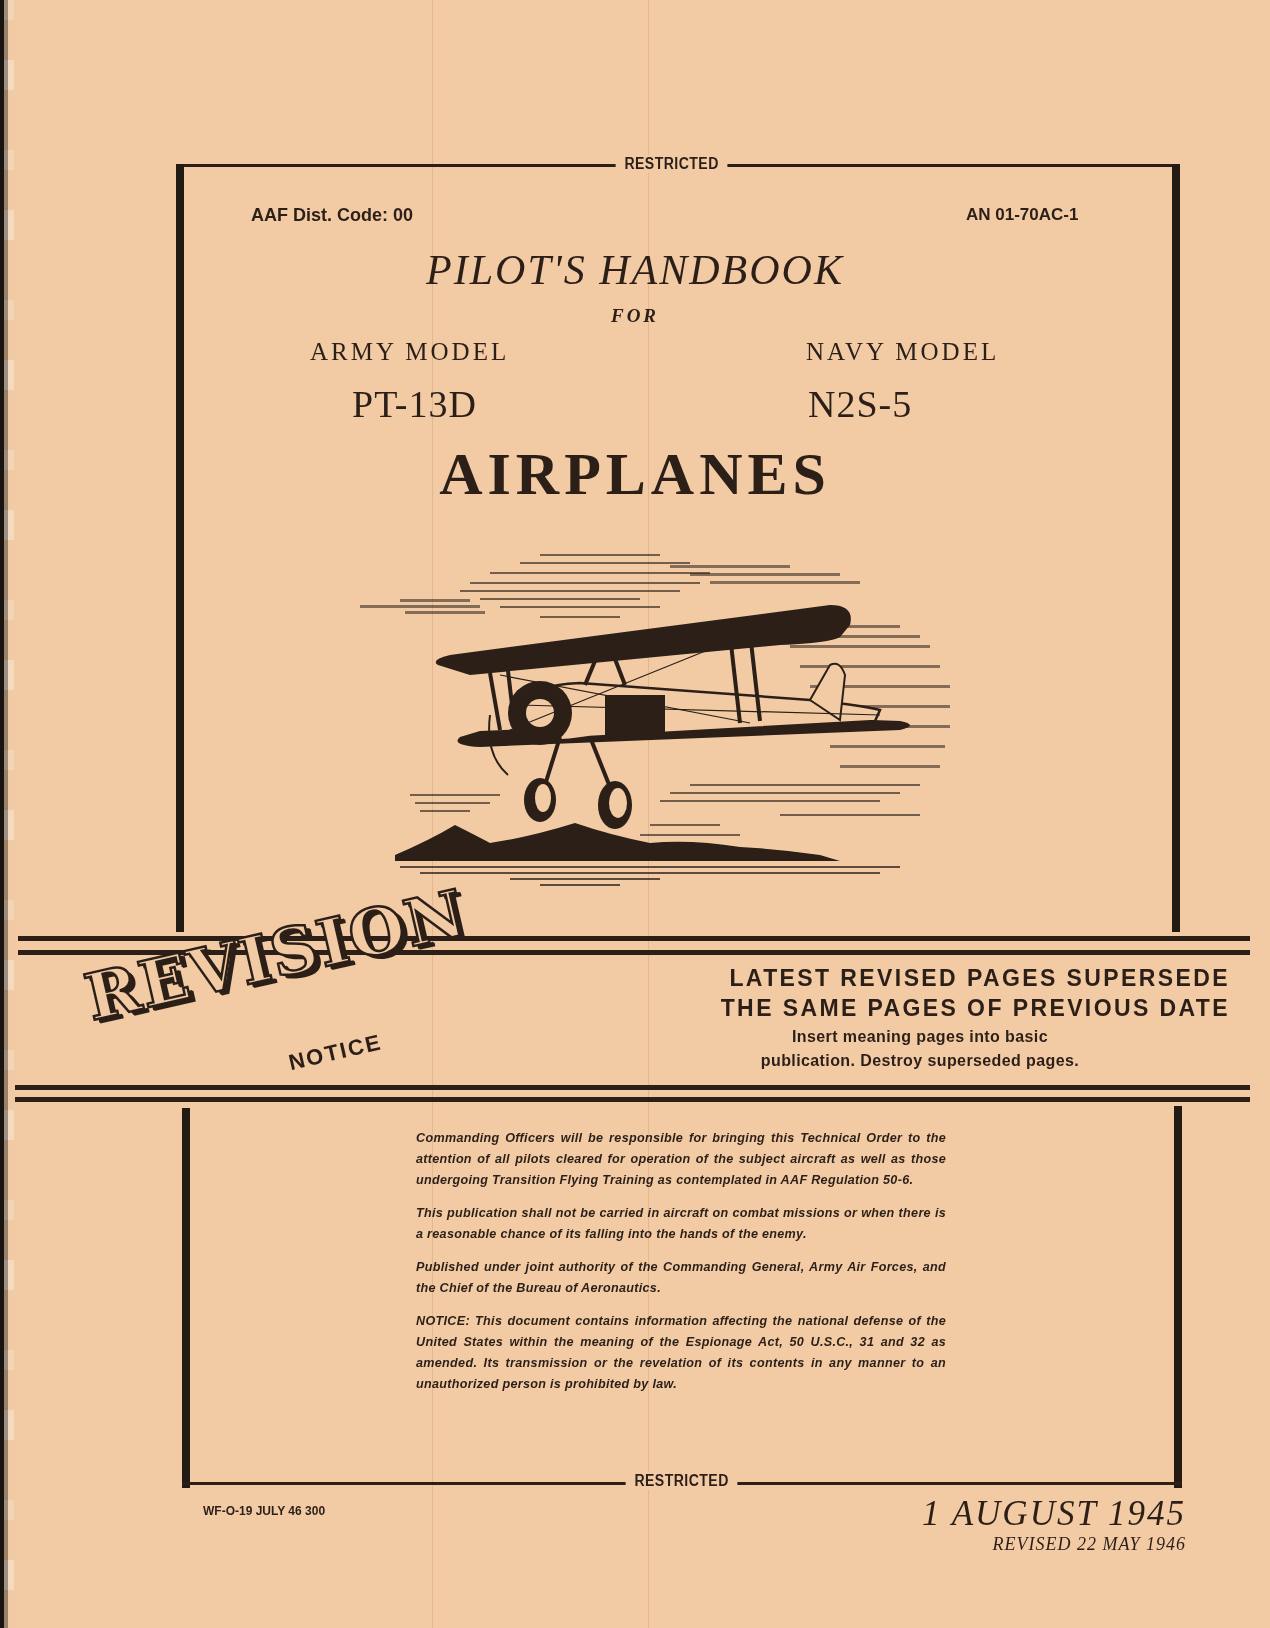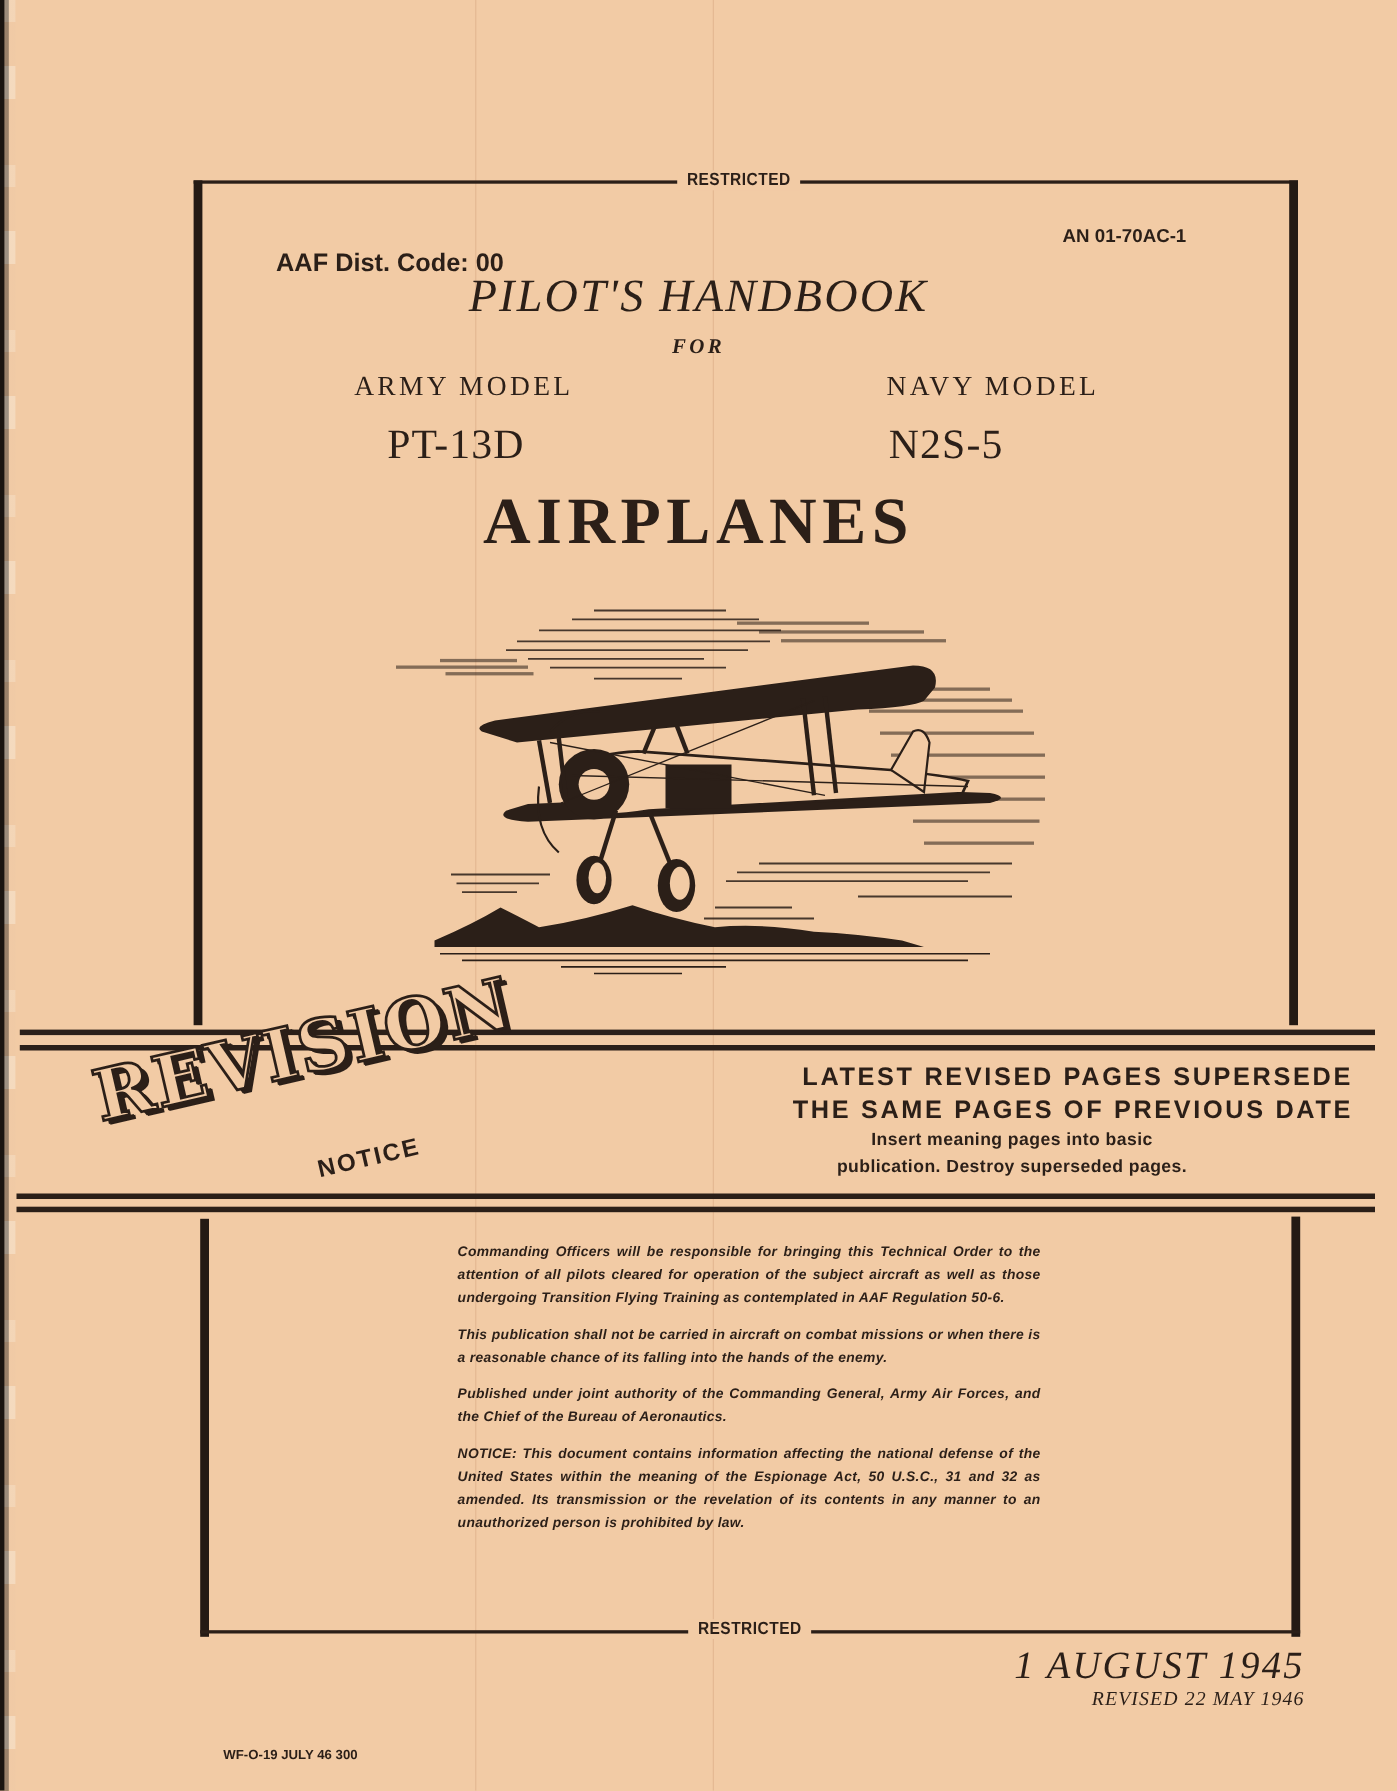--- a/index.html
+++ b/index.html
@@ -24,21 +24,21 @@
     
     .rule { position: absolute; height: 3px; background: #2b1f18; }
     .vbar { position: absolute; width: 8px; background: #241a14; }
     .restricted {
       position: absolute; font-weight: bold; font-size: 16px; letter-spacing: 0.5px;
       background: #f2cba5; padding: 0 10px;
       font-family: "Liberation Sans", sans-serif;
       transform: scaleX(0.88);
     }
 
-    .dist-code { position: absolute; left: 251px; top: 205px; font-weight: bold; font-size: 23px; margin-top: 20px; }
+    .dist-code { position: absolute; left: 251px; top: 205px; font-weight: bold; font-size: 18px; }
     .an-number { position: absolute; left: 966px; top: 205px; font-weight: bold; font-size: 17px; }
 
     .serif { font-family: "Liberation Serif", serif; }
     .title {
       position: absolute; left: 0; width: 1270px; top: 246px; text-align: center;
       font-style: italic; font-size: 42px; letter-spacing: 2px;
     }
     .for-label {
       position: absolute; left: 0; width: 1270px; top: 305px; text-align: center;
       font-style: italic; font-size: 19px; letter-spacing: 3px; font-weight: bold;
@@ -76,21 +76,21 @@
       font-weight: bold; font-size: 16px; line-height: 24px; letter-spacing: 0.4px;
     }
 
     .notices {
       position: absolute; left: 416px; width: 530px; top: 1128px;
       font-style: italic; font-weight: bold; font-size: 12.6px; line-height: 21px;
       text-align: justify; letter-spacing: 0.3px;
     }
     .notices p { margin-bottom: 12px; }
 
-    .print-code { position: absolute; left: 203px; top: 1588px; font-weight: bold; font-size: 12px; }
+    .print-code { position: absolute; left: 203px; top: 1504px; font-weight: bold; font-size: 12px; }
     .issue-date {
       position: absolute; left: 870px; width: 316px; top: 1494px; text-align: right;
       font-style: italic; font-size: 35px; letter-spacing: 2px;
     }
     .revised-date {
       position: absolute; left: 870px; width: 316px; top: 1534px; text-align: right;
       font-style: italic; font-size: 18px; letter-spacing: 1px;
     }
   </style>
 </head>
@@ -103,21 +103,21 @@
 <div class="rule" style="left:176px; top:164px; width:1004px;"></div>
 <div class="restricted" style="left:608px; top:155px;">RESTRICTED</div>
 <div class="vbar" style="left:176px; top:164px; height:768px;"></div>
 <div class="vbar" style="left:1172px; top:164px; height:768px;"></div>
 
 <div class="dist-code">AAF Dist. Code: 00</div>
 <div class="an-number">AN 01-70AC-1</div>
 
 <div class="title serif">PILOT'S HANDBOOK</div>
 <div class="for-label serif">FOR</div>
-<div class="model-label serif" style="left:322px;">ARMY MODEL</div>
+<div class="model-label serif" style="left:310px;">ARMY MODEL</div>
 <div class="model-label serif" style="left:806px;">NAVY MODEL</div>
 <div class="model-code serif" style="left:352px;">PT-13D</div>
 <div class="model-code serif" style="left:808px;">N2S-5</div>
 <div class="airplanes serif">AIRPLANES</div>
 
 <svg class="illustration" viewBox="0 0 600 380">
   <g stroke="#2b1f18" stroke-width="1.6" opacity="0.85">
     <line x1="180" y1="30" x2="300" y2="30"></line>
       <line x1="160" y1="38" x2="330" y2="38"></line>
     <line x1="130" y1="48" x2="350" y2="48"></line>

